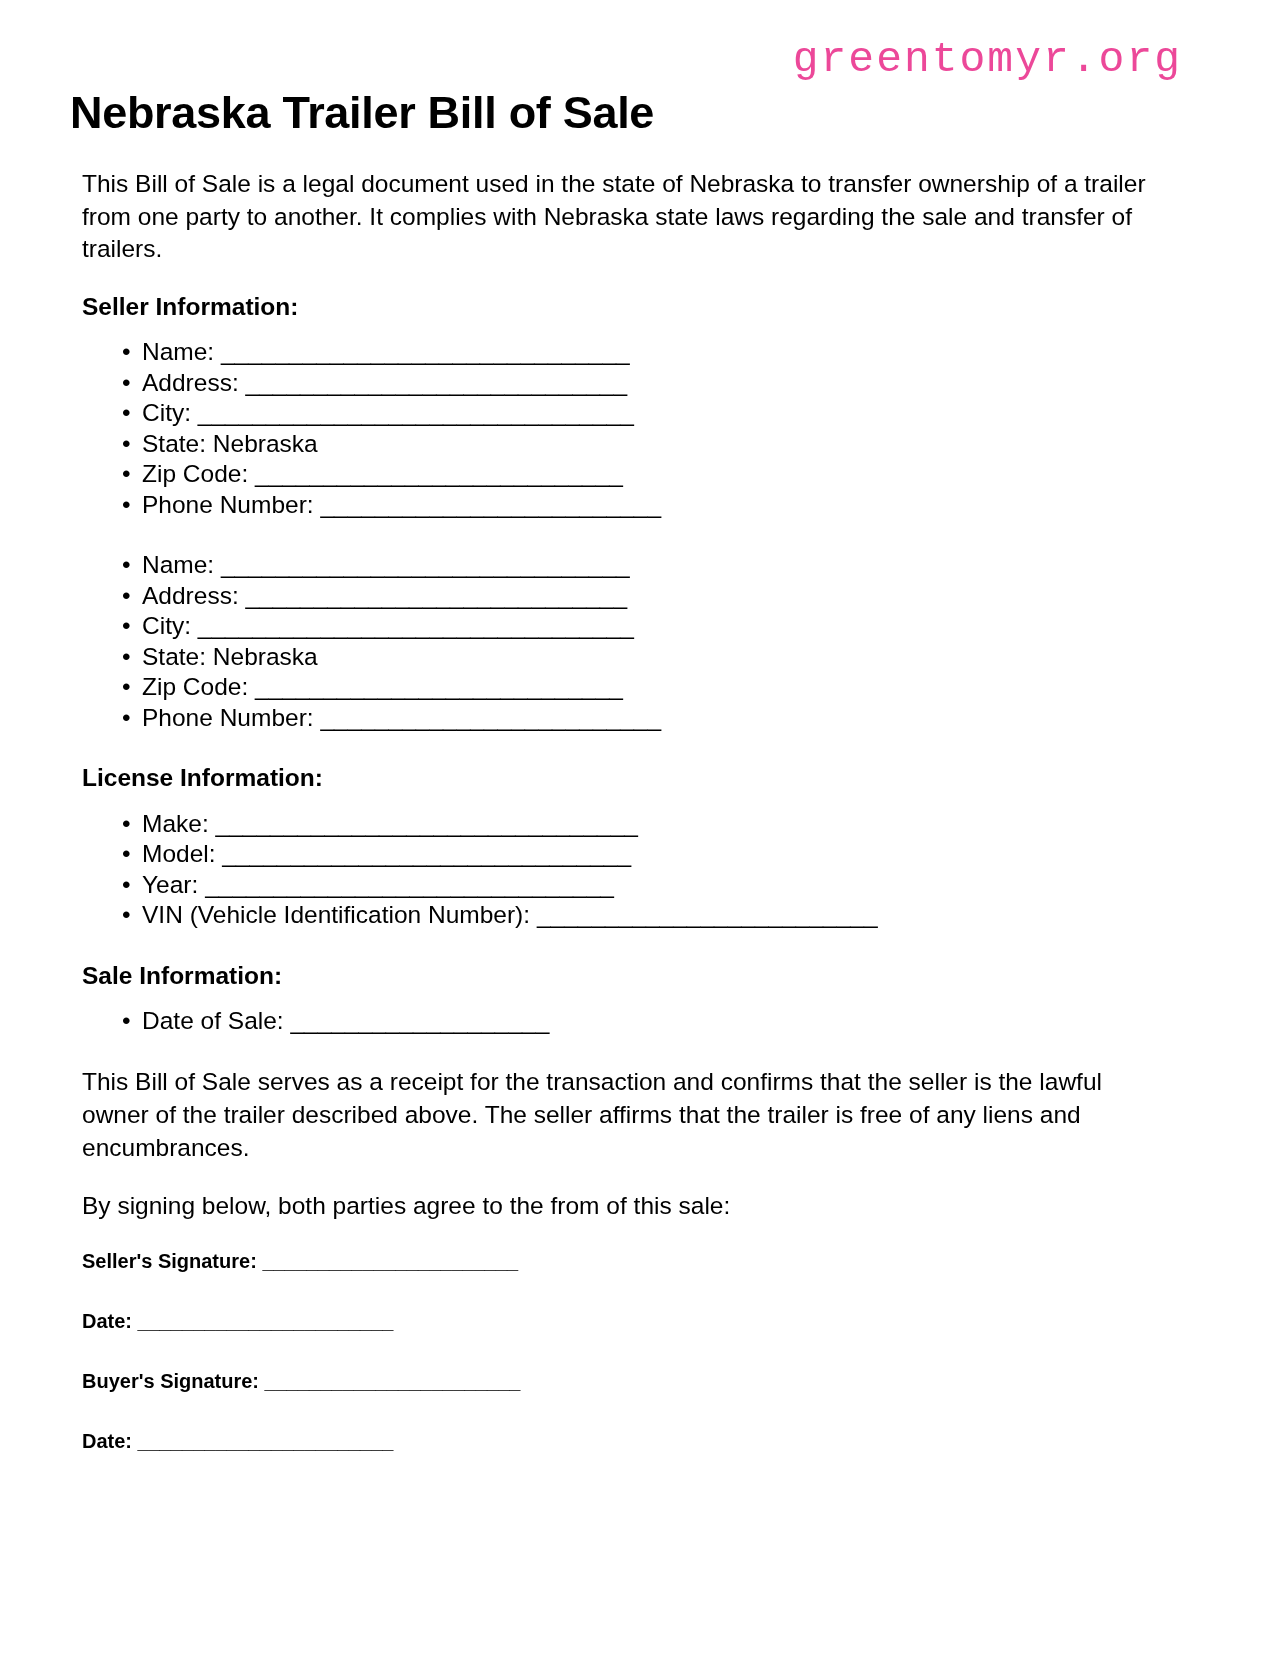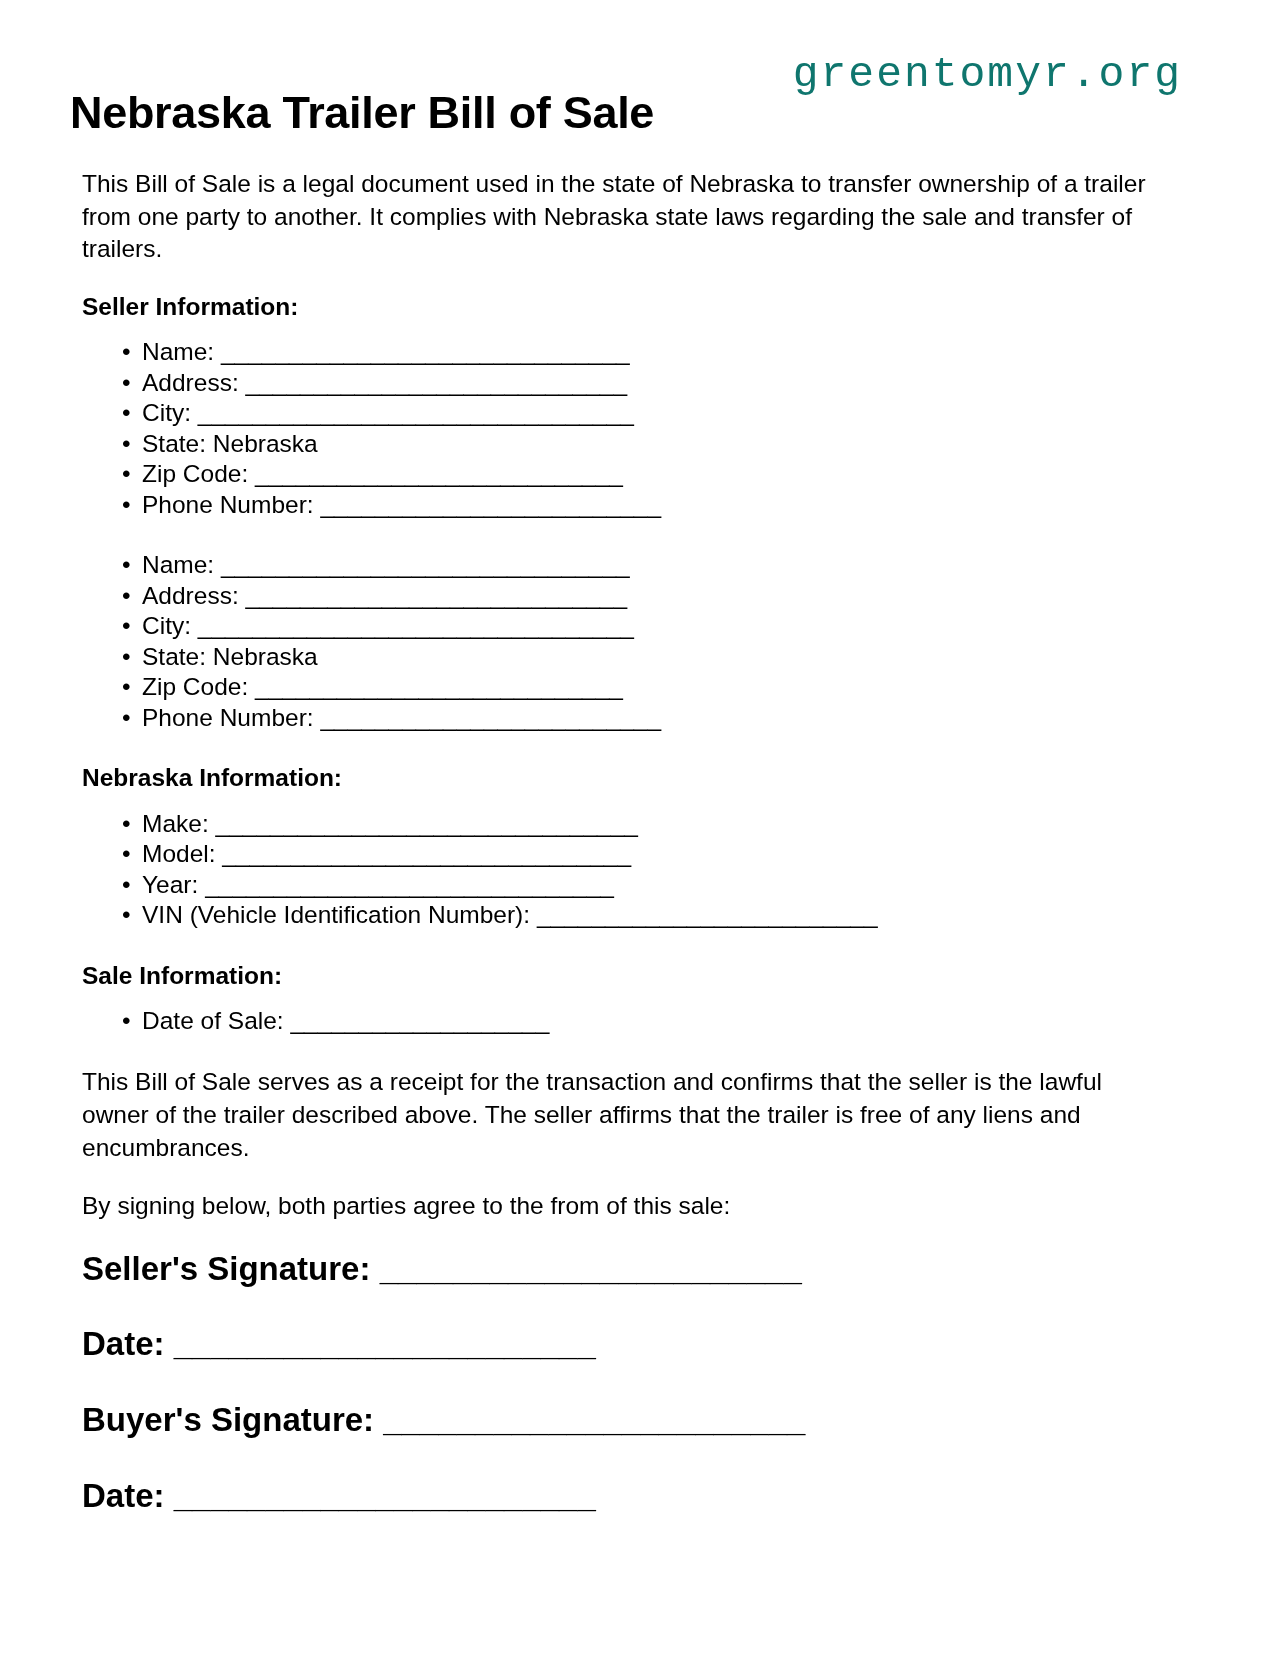--- a/index.html
+++ b/index.html
@@ -22,25 +22,25 @@
     top: 0;
     width: 1282px;
     height: 1659px;
     background: #ffffff;
     box-sizing: border-box;
   }
 
   .watermark {
     position: absolute;
     right: 100px;
-    top: 53px;
+    top: 38px;
     font-family: "Liberation Mono", "DejaVu Sans Mono", monospace;
     font-size: 43px;
     letter-spacing: 2px;
-    color: #0f766e;
+    color: #ec4899;
     white-space: nowrap;
     line-height: 1;
   }
 
   .content {
     position: absolute;
     left: 66px;
     top: 0;
     width: 1110px;
   }
@@ -103,21 +103,21 @@
     top: 0;
     font-size: 24.5px;
     line-height: 1.245;
   }
 
   .fill {
     letter-spacing: 0px;
   }
 
   .sig-line {
-    font-size: 33px;
+    font-size: 20px;
     font-weight: bold;
     line-height: 1.2;
     margin: 0 0 36px 0;
     padding: 0;
     white-space: nowrap;
   }
 
   .sig-line:last-child {
     margin-bottom: 0;
   }
@@ -161,21 +161,21 @@
 
       <ul class="field-list">
         <li><span>Name: </span><span class="fill">______________________________</span></li>
         <li><span>Address: </span><span class="fill">____________________________</span></li>
         <li><span>City: </span><span class="fill">________________________________</span></li>
         <li><span>State: Nebraska</span><span class="fill"></span></li>
         <li><span>Zip Code: </span><span class="fill">___________________________</span></li>
         <li><span>Phone Number: </span><span class="fill">_________________________</span></li>
       </ul>
 
-      <h2 class="section-heading">Nebraska Information:</h2>
+      <h2 class="section-heading">License Information:</h2>
       <ul class="field-list">
         <li><span>Make: </span><span class="fill">_______________________________</span></li>
         <li><span>Model: </span><span class="fill">______________________________</span></li>
         <li><span>Year: </span><span class="fill">______________________________</span></li>
         <li><span>VIN (Vehicle Identification Number): </span><span class="fill">_________________________</span></li>
       </ul>
 
       <h2 class="section-heading">Sale Information:</h2>
       <ul class="field-list">
         <li><span>Date of Sale: </span><span class="fill">___________________</span></li>

